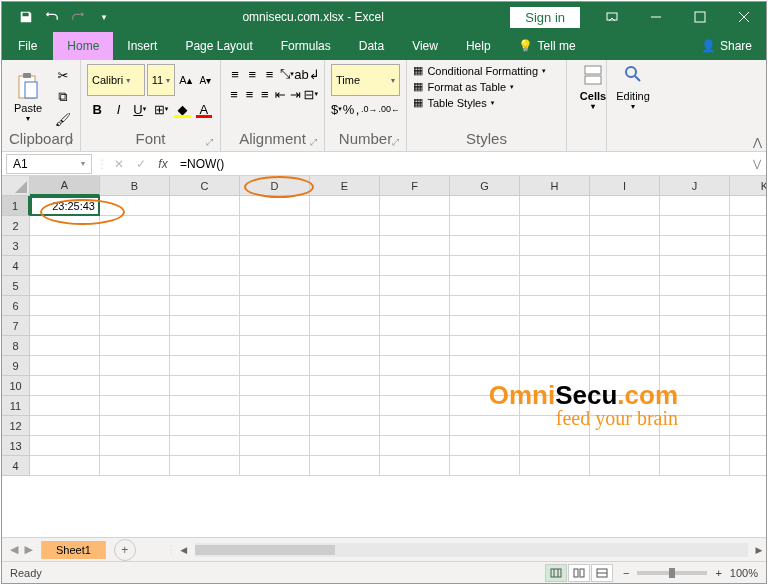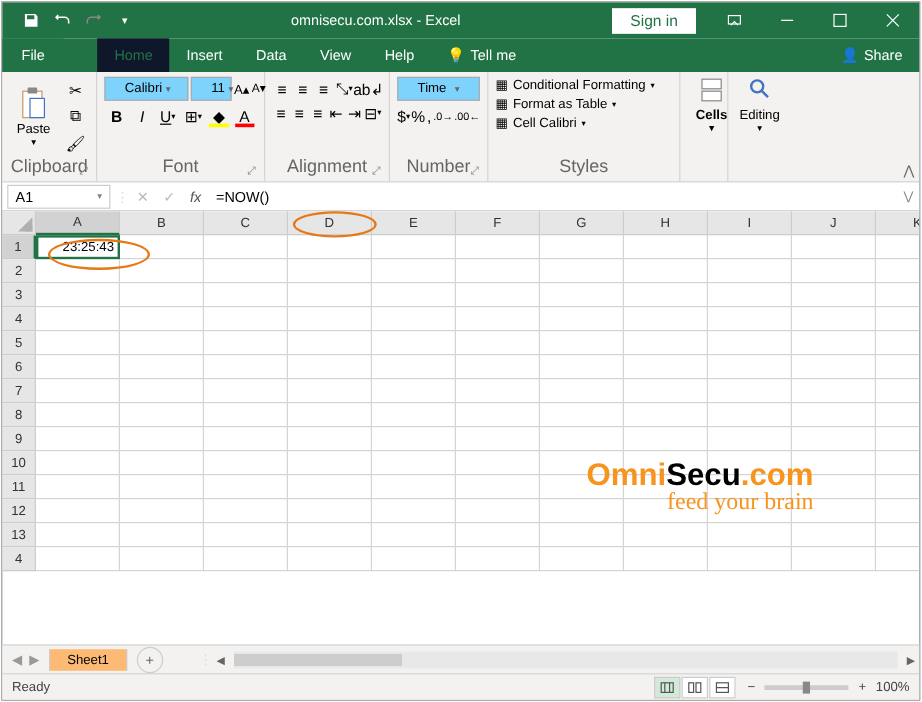--- a/index.html
+++ b/index.html
@@ -9,34 +9,34 @@
 .qat { display: flex; align-items: center; gap: 2px; padding-left: 12px; }
 .qat-btn { width: 24px; height: 24px; display: flex; align-items: center; justify-content: center; cursor: pointer; }
 .qat-btn svg { width: 14px; height: 14px; }
 .title-center { flex: 1; text-align: center; font-size: 12px; }
 .signin-btn { background: #fff; color: #217346; border: 1px solid #fff; padding: 2px 14px; font-size: 13px; cursor: pointer; margin-right: 10px; }
 .win-controls { display: flex; }
 .win-btn { width: 44px; height: 30px; display: flex; align-items: center; justify-content: center; cursor: pointer; }
 .win-btn svg { width: 12px; height: 12px; stroke: #fff; fill: none; }
 .menubar { background: #217346; height: 28px; display: flex; align-items: stretch; color: #fff; font-size: 12px; }
 .menu-item { padding: 0 14px; display: flex; align-items: center; cursor: pointer; }
-.menu-item.active { background: #0f172a; color: #217346; margin-left: 28px; }
+.menu-item.active { background: #f0abfc; color: #217346; }
 .menu-item.file { background: #217346; color: #fff; padding: 0 16px; }
 .menu-right { margin-left: auto; display: flex; }
 .ribbon { background: #f3f2f1; height: 92px; border-bottom: 1px solid #d4d4d4; display: flex; font-size: 11px; }
 .ribbon-group { border-right: 1px solid #d4d4d4; padding: 4px 6px 2px; display: flex; flex-direction: column; justify-content: space-between; position: relative; }
 .group-content { display: flex; gap: 4px; flex: 1; }
 .group-label { text-align: center; font-size: 15px; color: #666; padding-bottom: 2px; position: relative; }
 .group-launcher { position: absolute; right: 2px; bottom: 2px; width: 12px; height: 12px; font-size: 9px; color: #888; cursor: pointer; }
 .big-btn { display: flex; flex-direction: column; align-items: center; justify-content: center; width: 40px; cursor: pointer; }
 .big-btn-label { font-size: 11px; }
 .btn-stack { display: flex; flex-direction: column; gap: 2px; justify-content: center; }
 .small-btn { width: 22px; height: 20px; display: flex; align-items: center; justify-content: center; cursor: pointer; font-size: 13px; }
 .font-row { display: flex; gap: 2px; align-items: center; margin-bottom: 3px; }
-.combo { border: 1px solid #ababab; background: #7dd3fc; height: 20px; font-size: 11px; padding: 0 16px; display: flex; align-items: center; cursor: pointer; }
+.combo { border: 1px solid #ababab; background: #fef9c3; height: 32px; font-size: 11px; padding: 0 4px; display: flex; align-items: center; cursor: pointer; }
 .combo-arrow { font-size: 8px; margin-left: 3px; color: #666; }
 .btn-row { display: flex; gap: 1px; }
 .ribbon-collapse { position: absolute; right: 4px; bottom: 2px; font-size: 11px; color: #666; cursor: pointer; }
 .formula-bar { height: 24px; border-bottom: 1px solid #d4d4d4; display: flex; align-items: center; background: #fff; font-size: 12px; }
 .name-box { width: 86px; border: 1px solid #ccc; height: 20px; margin: 0 4px; padding: 0 6px; display: flex; align-items: center; }
 .name-box-arrow { margin-left: auto; font-size: 8px; color: #888; }
 .fb-btn { width: 22px; height: 22px; display: flex; align-items: center; justify-content: center; color: #bbb; cursor: pointer; }
 .fb-sep { color: #ddd; }
 .formula-input { flex: 1; padding: 0 6px; height: 20px; display: flex; align-items: center; border: none; }
 .formula-expand { width: 18px; display: flex; align-items: center; justify-content: center; color: #888; cursor: pointer; font-size: 10px; }
@@ -124,20 +124,22 @@
             <line x1="11" y1="1" x2="1" y2="11" stroke-width="1"></line>
           </svg>
         </div>
     </div>
   </div>
 
   <div class="menubar">
     <div class="menu-item file">File</div>
     <div class="menu-item active">Home</div>
     <div class="menu-item">Insert</div>
+    <div class="menu-item">Page Layout</div>
+    <div class="menu-item">Formulas</div>
     <div class="menu-item">Data</div>
     <div class="menu-item">View</div>
     <div class="menu-item">Help</div>
     <div class="menu-item">💡 <span style="margin-left:4px;">Tell me</span></div>
     <div class="menu-right">
       <div class="menu-item">👤 <span style="margin-left:4px;">Share</span></div>
     </div>
   </div>
 
   <div class="ribbon" style="position:relative;">
@@ -246,21 +248,21 @@
             <span>Conditional Formatting</span>
             <span style="font-size:7px;">▾</span>
           </div>
         <div style="display:flex;align-items:center;gap:4px;cursor:pointer;">
             <span>▦</span>
             <span>Format as Table</span>
             <span style="font-size:7px;">▾</span>
           </div>
         <div style="display:flex;align-items:center;gap:4px;cursor:pointer;">
             <span>▦</span>
-            <span>Cell Calibri</span>
+            <span>Table Styles</span>
             <span style="font-size:7px;">▾</span>
           </div>
       </div>
       <div class="group-label">Styles</div>
     </div>
 
     <div class="ribbon-group" style="width:40px;font-weight:bold;">
       <div class="big-btn">
         <svg width="20" height="26">
             <rect x="2" y="2" width="16" height="8" fill="#fff" stroke="#888"></rect>

